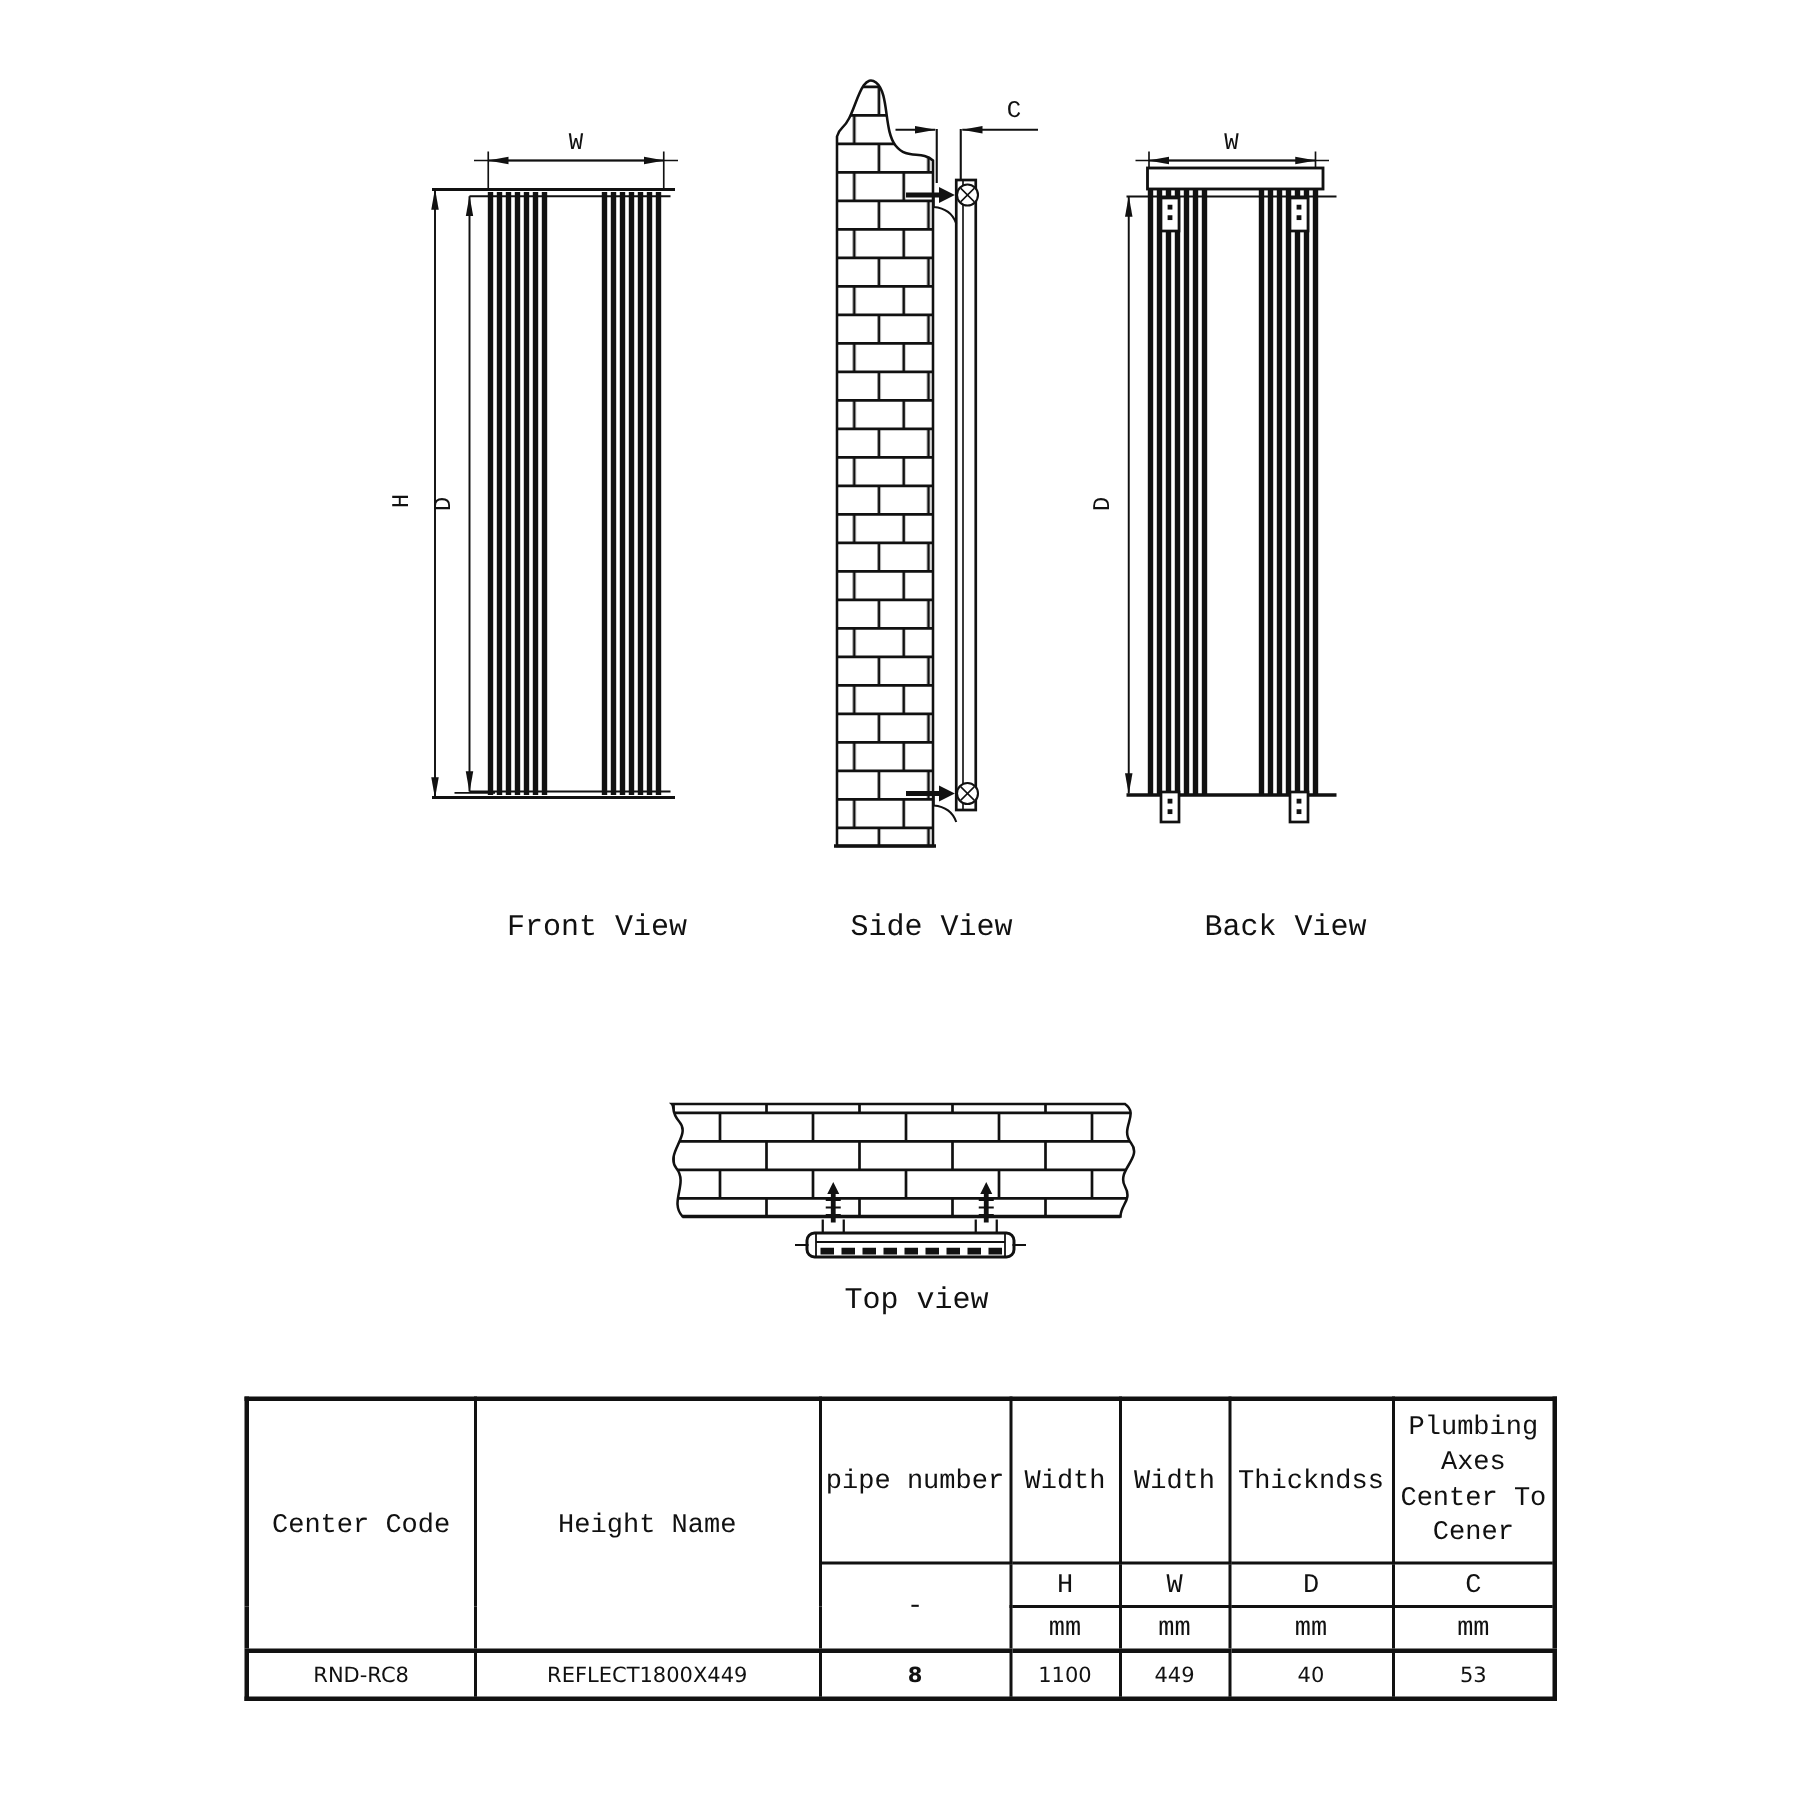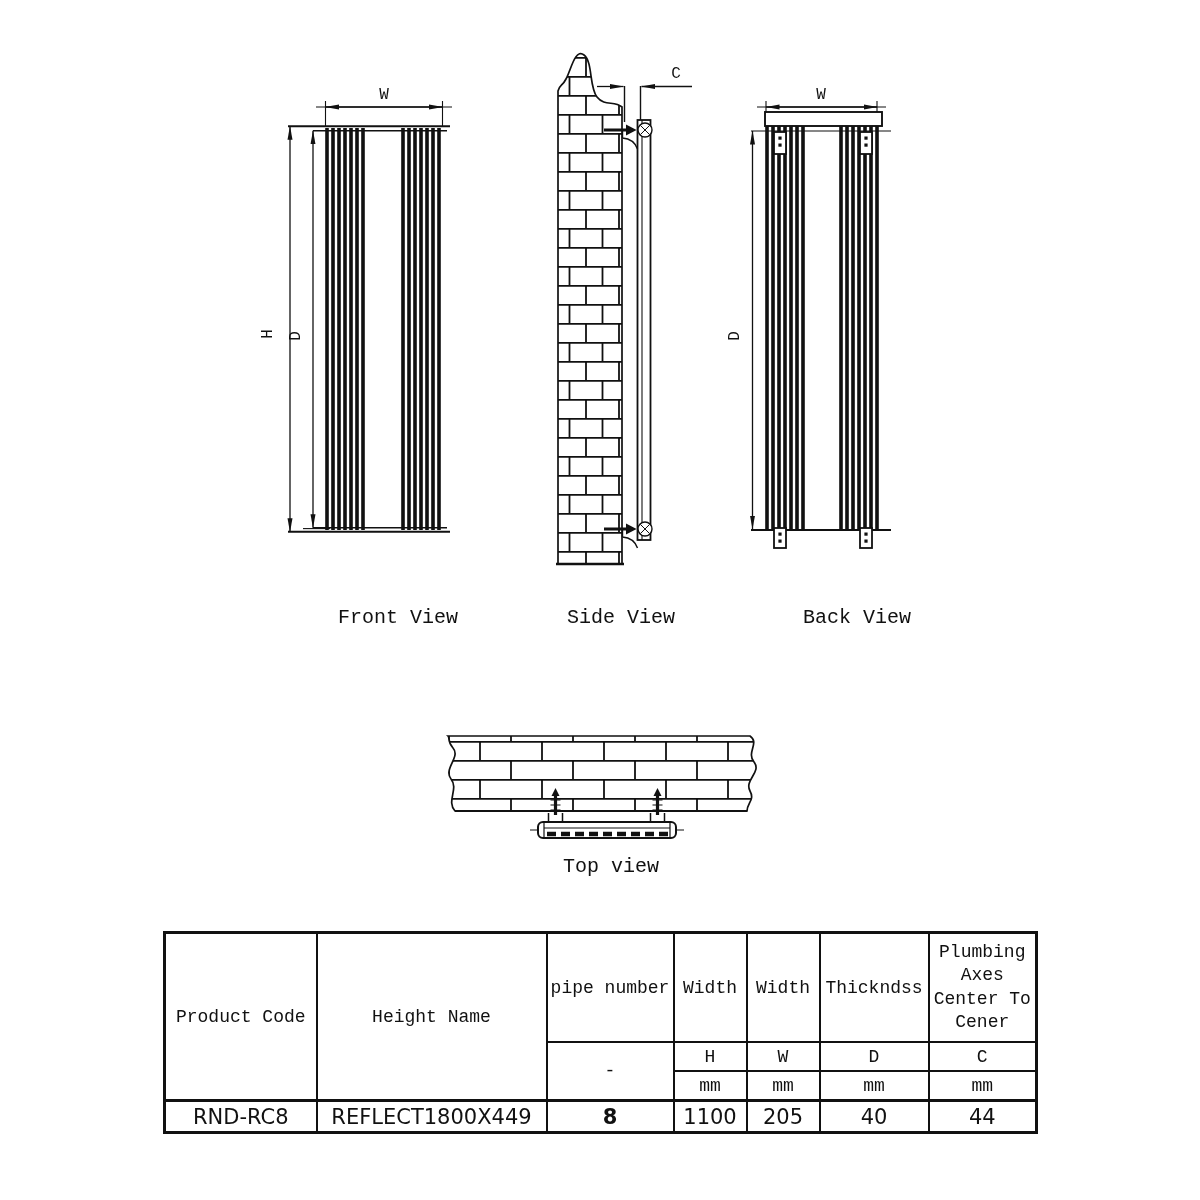--- a/index.html
+++ b/index.html
@@ -11,21 +11,21 @@
 
   table.spec{position:absolute;left:163px;top:931px;width:872px;border-collapse:collapse;
              table-layout:fixed;border:3px solid #111;}
   table.spec td{border:2px solid #111;text-align:center;vertical-align:middle;
                 font-family:"Liberation Mono",monospace;font-size:18px;color:#111;
                 padding:0;overflow:hidden;}
   td.hcell{height:107px;}
   td.plumb{white-space:pre-line;line-height:1.3;}
   td.sym,td.unit{height:27px;font-family:"DejaVu Sans",sans-serif;font-size:16px;}
   tr.data-row td{height:29px;border-top:3px solid #111;
-                 font-family:"DejaVu Sans",sans-serif;font-size:21px;}
+                 font-family:"DejaVu Sans",sans-serif;font-size:14px;}
   td.cell-left{text-align:left;padding-left:18px;}
   td.bold{font-weight:bold;}
 </style>
 </head>
 <body>
 
 <div class="canvas">
 
 <svg width="1200" height="915" viewBox="0 0 1200 915">
   <defs>
@@ -159,21 +159,21 @@
     <col style="width:152px">
         <col style="width:230px">
         <col style="width:127px">
     <col style="width:73px">
         <col style="width:73px">
         <col style="width:109px">
         <col style="width:108px">
   </colgroup>
   <tbody>
         <tr>
-    <td class="hcell" rowspan="3">Product Code</td>
+    <td class="hcell" rowspan="3">Center Code</td>
     <td class="hcell" rowspan="3">Height Name</td>
     <td class="hcell">pipe number</td>
     <td class="hcell">Width</td>
     <td class="hcell">Width</td>
     <td class="hcell">Thickndss</td>
     <td class="hcell plumb">Plumbing
 Axes
 Center To
 Cener</td>
   </tr>
@@ -188,20 +188,20 @@
     <td class="unit">mm</td>
     <td class="unit">mm</td>
     <td class="unit">mm</td>
     <td class="unit">mm</td>
   </tr>
   <tr class="data-row">
     <td class="cell-left">RND-RC8</td>
     <td class="cell-left">REFLECT1800X449</td>
     <td class="bold">8</td>
     <td>1100</td>
-    <td>205</td>
+    <td>449</td>
     <td>40</td>
-    <td>44</td>
+    <td>53</td>
   </tr>
 </tbody>
     </table>
 
 </div>
 
 </body></html>

